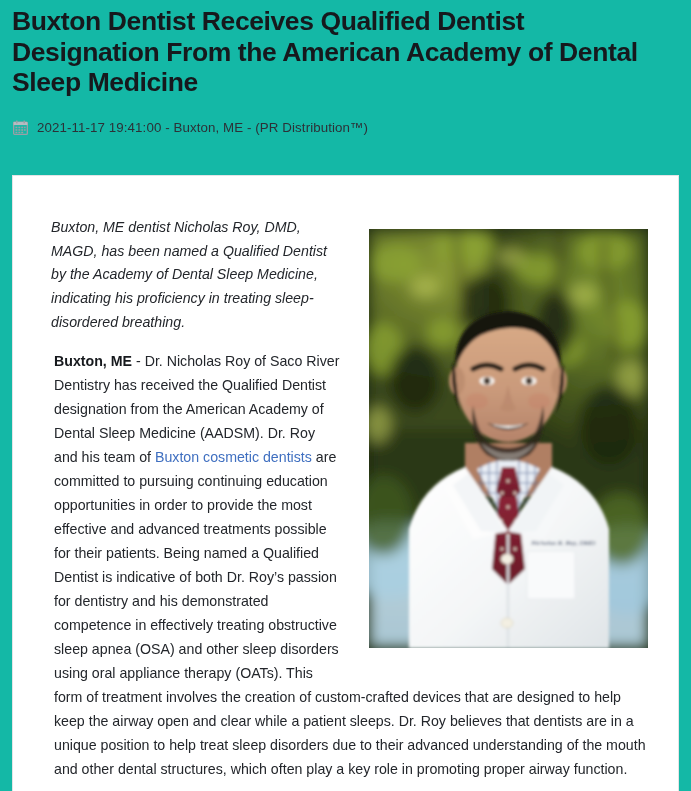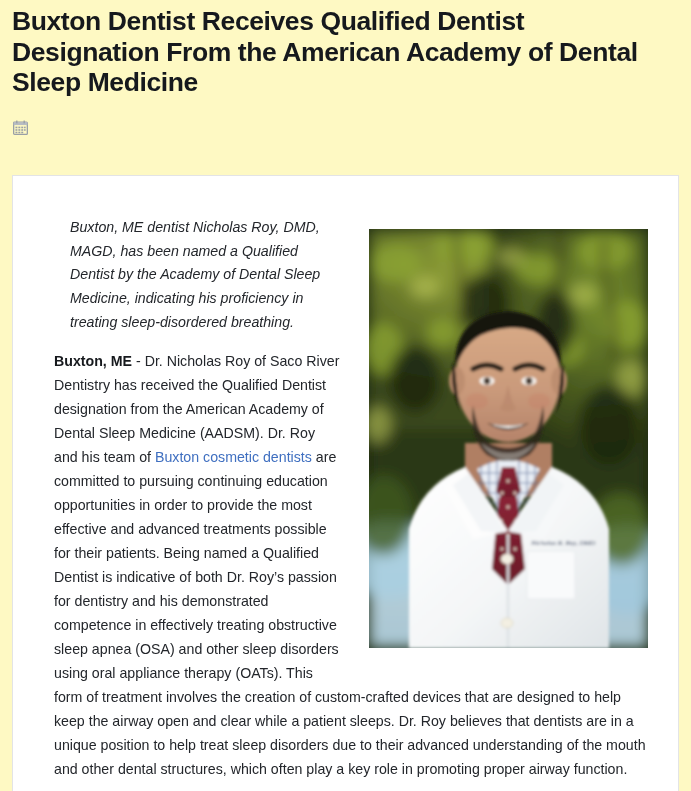--- a/index.html
+++ b/index.html
@@ -14,21 +14,21 @@
     overflow: hidden;
     background: #f7f7f8;
     font-family: "Liberation Sans", sans-serif;
     -webkit-font-smoothing: antialiased;
   }
 
   .page {
     position: relative;
     width: 691px;
     height: 791px;
-    background: #fef9c3;
+    background: #14b8a6;
   }
 
   
   .headline-wrap {
     padding: 6px 34px 0 12px;
   }
   .headline {
     margin: 0;
     font-size: 26.5px;
     line-height: 1.16;
@@ -92,21 +92,21 @@
   .portrait svg { display: block; width: 100%; height: 100%; }
 
   p { margin: 0; }
 
   .lede {
     font-style: italic;
     font-size: 14.2px;
     line-height: 1.67;
     color: #23262b;
     max-width: 290px;
-    margin: 10px 0 0 24px;
+    margin: 10px 0 0 5px;
   }
 
   .body-copy {
     font-size: 14.2px;
     line-height: 1.69;
     color: #23262b;
     margin: 14px 0 0 8px;
   }
   .body-copy b { font-weight: 700; color: #16191d; }
   .body-copy a {
@@ -138,20 +138,21 @@
           <rect x="2.6" y="9.8" width="2.1" height="1.7"></rect>
           <rect x="5.7" y="9.8" width="2.1" height="1.7"></rect>
           <rect x="8.8" y="9.8" width="2.1" height="1.7"></rect>
           <rect x="11.8" y="9.8" width="1.7" height="1.7"></rect>
           <rect x="2.6" y="12.5" width="2.1" height="1.6"></rect>
           <rect x="5.7" y="12.5" width="2.1" height="1.6"></rect>
           <rect x="8.8" y="12.5" width="2.1" height="1.6"></rect>
         </g>
       </svg>
     </span>
+    <span class="meta-text">2021-11-17 19:41:00 - Buxton, ME - (PR Distribution™)</span>
   </div>
 
   <div class="card">
     <div class="content">
 
       <div class="portrait">
         <svg viewBox="0 0 279 419" xmlns="http://www.w3.org/2000/svg" preserveAspectRatio="xMidYMid slice">
           <defs>
             <radialGradient id="gLeaf1" cx="30%" cy="20%" r="60%">
               <stop offset="0%" stop-color="#9fb03c"></stop>

